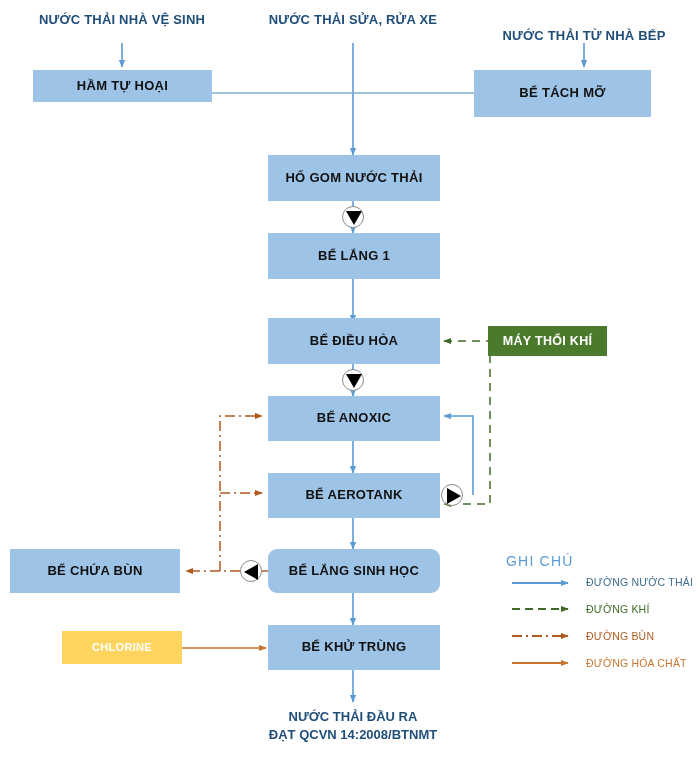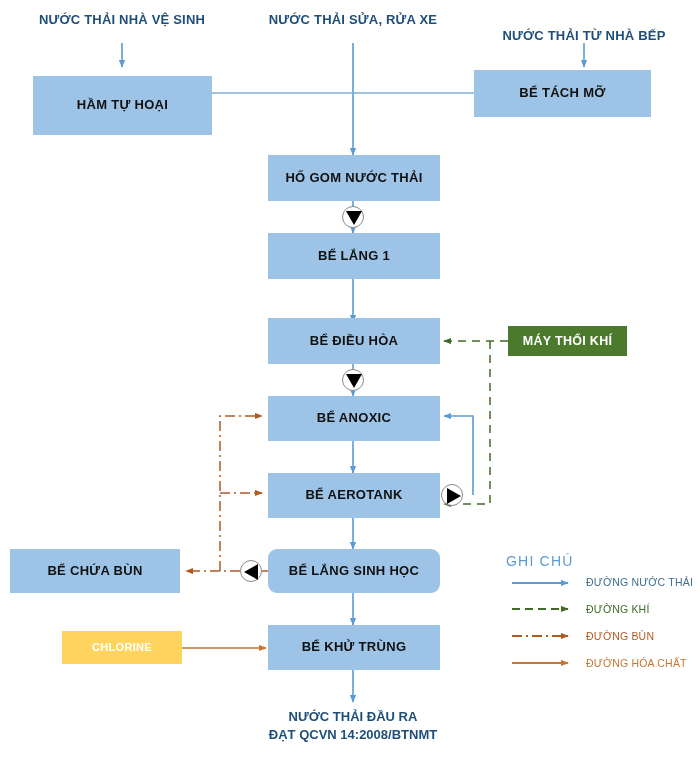--- a/index.html
+++ b/index.html
@@ -174,41 +174,41 @@
     <line x1="512" y1="583" x2="568" y2="583" stroke="#5B9BD5" stroke-width="1.8" marker-end="url(#arrow-blue)"></line>
     <line x1="512" y1="609" x2="568" y2="609" stroke="#3F6B26" stroke-width="1.8" stroke-dasharray="8 5" marker-end="url(#arrow-green)"></line>
     <line x1="512" y1="636" x2="568" y2="636" stroke="#B05A20" stroke-width="1.8" stroke-dasharray="10 4 2 4" marker-end="url(#arrow-brown)"></line>
     <line x1="512" y1="663" x2="568" y2="663" stroke="#C8762F" stroke-width="1.8" marker-end="url(#arrow-orange)"></line>
   </svg>
 
   <div class="src-label" style="left:22px; top:12px; width:200px;">NƯỚC THẢI NHÀ VỆ SINH</div>
   <div class="src-label" style="left:253px; top:12px; width:200px;">NƯỚC THẢI SỬA, RỬA XE</div>
   <div class="src-label" style="left:484px; top:28px; width:200px;">NƯỚC THẢI TỪ NHÀ BẾP</div>
 
-  <div class="box" style="left:33px; top:70px; width:179px; height:59px;margin-top:6px;">HẦM TỰ HOẠI</div>
+  <div class="box" style="left:33px; top:70px; width:179px; height:32px;">HẦM TỰ HOẠI</div>
 
   <div class="box" style="left:474px; top:70px; width:177px; height:47px;">BỂ TÁCH MỠ</div>
 
   <div class="box" style="left:268px; top:155px; width:172px; height:46px;">HỐ GOM NƯỚC THẢI</div>
 
   <div class="box" style="left:268px; top:233px; width:172px; height:46px;">BỂ LẮNG 1</div>
 
   <div class="box" style="left:268px; top:318px; width:172px; height:46px;">BỂ ĐIỀU HÒA</div>
 
   <div class="box" style="left:268px; top:396px; width:172px; height:45px;">BỂ ANOXIC</div>
 
   <div class="box" style="left:268px; top:473px; width:172px; height:45px;">BỂ AEROTANK</div>
 
   <div class="box" style="left:268px; top:549px; width:172px; height:44px;border-radius:9px;">BỂ LẮNG SINH HỌC</div>
 
   <div class="box" style="left:268px; top:625px; width:172px; height:45px;">BỂ KHỬ TRÙNG</div>
 
   <div class="box" style="left:10px; top:549px; width:170px; height:44px;">BỂ CHỨA BÙN</div>
 
-  <div class="box green" style="left:508px; top:326px; width:119px; height:30px; font-size:12.5px;text-align:right;">MÁY THỔI KHÍ</div>
+  <div class="box green" style="left:488px; top:326px; width:119px; height:30px; font-size:12.5px;text-align:right;">MÁY THỔI KHÍ</div>
 
   <div class="box yellow" style="left:62px; top:631px; width:120px; height:33px; font-size:11px;">CHLORINE</div>
 
   <div class="pump down" style="left:342px; top:206px;">
       <i></i>
     </div>
   <div class="pump down" style="left:342px; top:369px;">
       <i></i>
     </div>
   <div class="pump right" style="left:441px; top:484px;">

